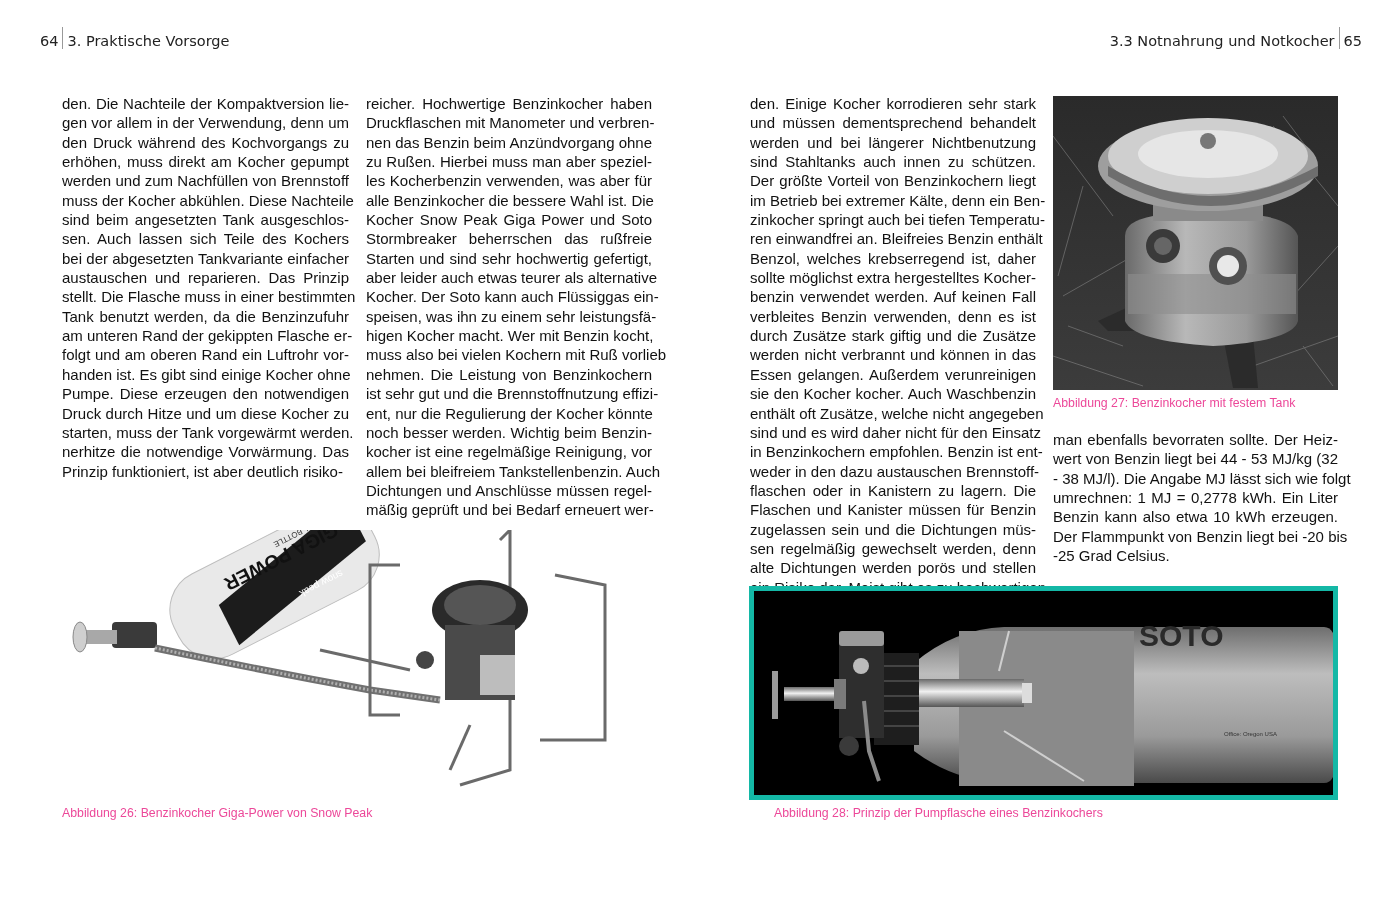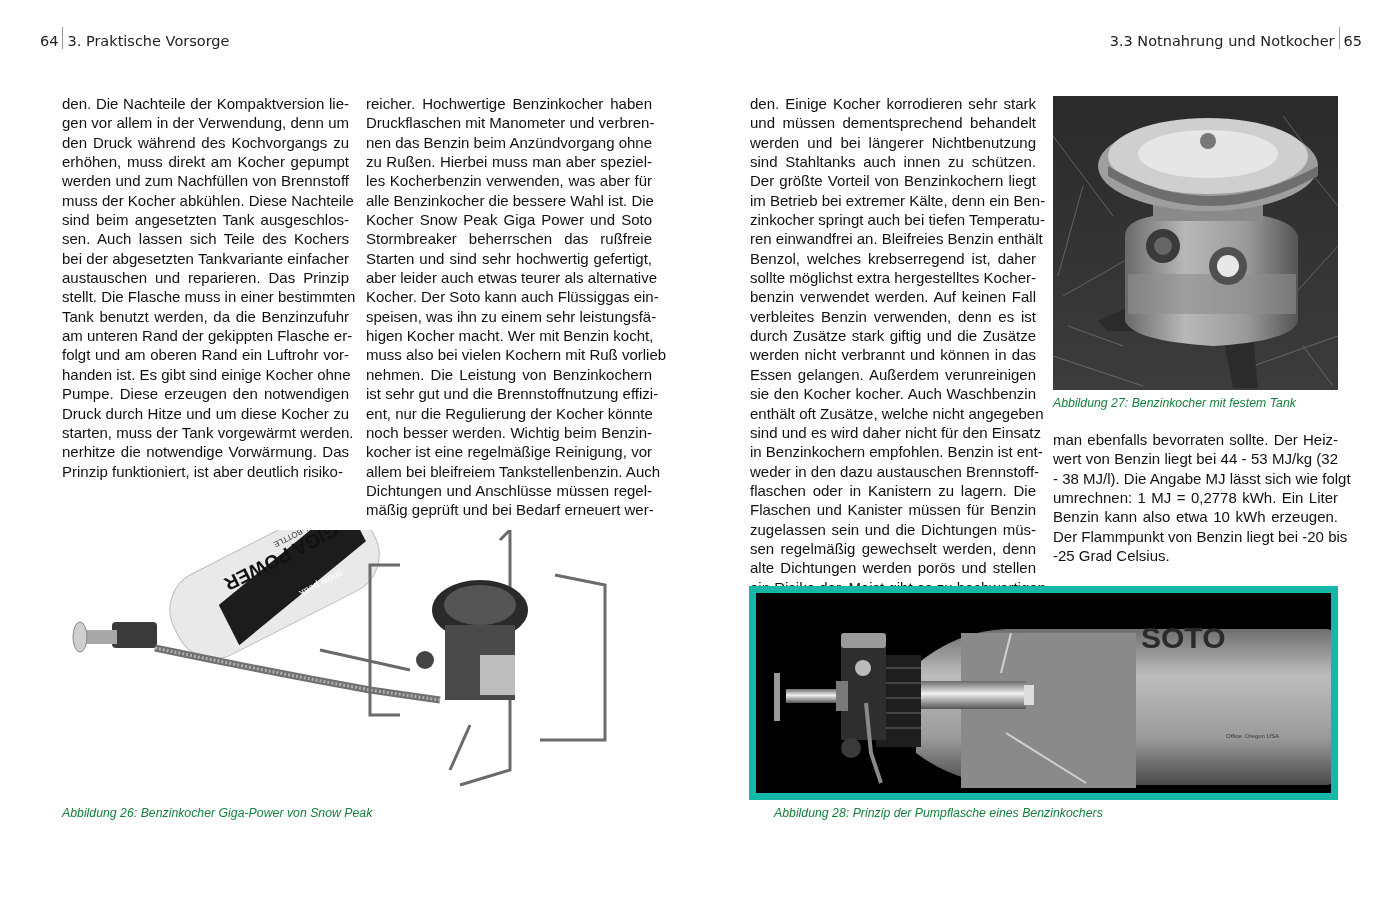--- a/index.html
+++ b/index.html
@@ -4,21 +4,21 @@
 <style>
   html, body { margin: 0; padding: 0; background: #ffffff; }
   body { width: 1400px; height: 905px; position: relative; overflow: hidden; font-family: "Liberation Sans", sans-serif; color: #111; }
   .header { position: absolute; top: 27px; font-family: "DejaVu Sans", sans-serif; font-size: 14.5px; color: #222; display: flex; align-items: flex-end; }
   .header .sep { display: inline-block; width: 1px; height: 22px; background: #999; margin: 0 4px; }
   .header-left { left: 40px; }
   .header-right { right: 38px; }
   .col { position: absolute; font-size: 15px; line-height: 19.35px; text-align: justify; color: #111; }
   .col .ln { display: block; text-align: justify; text-align-last: justify; white-space: nowrap; }
   .col .ln.last { text-align-last: left; }
-  .caption { position: absolute; font-size: 12.3px; font-style: italic; color: #15803d; white-space: nowrap; }
+  .caption { position: absolute; font-size: 12.3px; color: #ec4899; white-space: nowrap; }
   .figure { position: absolute; overflow: hidden; }
   svg { display: block; }
 </style>
 </head>
 <body>
 
 <div class="header header-left">
   <span>64</span>
   <span class="sep"></span>
   <span>3. Praktische Vorsorge</span>
@@ -198,21 +198,21 @@
 
     <ellipse cx="420" cy="80" rx="48" ry="30" fill="#2a2a2a"></ellipse>
     <ellipse cx="420" cy="75" rx="36" ry="20" fill="#555"></ellipse>
     <rect x="385" y="95" width="70" height="75" fill="#4a4a4a"></rect>
     <rect x="420" y="125" width="35" height="40" fill="#bdbdbd"></rect>
     <circle cx="365" cy="130" r="9" fill="#444"></circle>
   </svg>
 </div>
 <div class="caption" style="left:62px; top:806px;">Abbildung 26: Benzinkocher Giga-Power von Snow Peak</div>
 
-<div class="figure" style="left:749px; top:586px; width:589px; height:214px; background:#000; border:7px solid #14b8a6; box-sizing:border-box;text-decoration:underline;">
+<div class="figure" style="left:749px; top:586px; width:589px; height:214px; background:#000; border:5px solid #14b8a6; box-sizing:border-box;text-decoration:underline;">
   <svg width="587" height="212" viewBox="0 0 587 212">
     <defs>
       <linearGradient id="can" x1="0" y1="0" x2="0" y2="1">
         <stop offset="0" stop-color="#6e6e6e"></stop>
         <stop offset="0.3" stop-color="#bdbdbd"></stop>
         <stop offset="0.7" stop-color="#9a9a9a"></stop>
         <stop offset="1" stop-color="#4a4a4a"></stop>
       </linearGradient>
       <linearGradient id="rod" x1="0" y1="0" x2="0" y2="1">
         <stop offset="0" stop-color="#6a6a6a"></stop>

